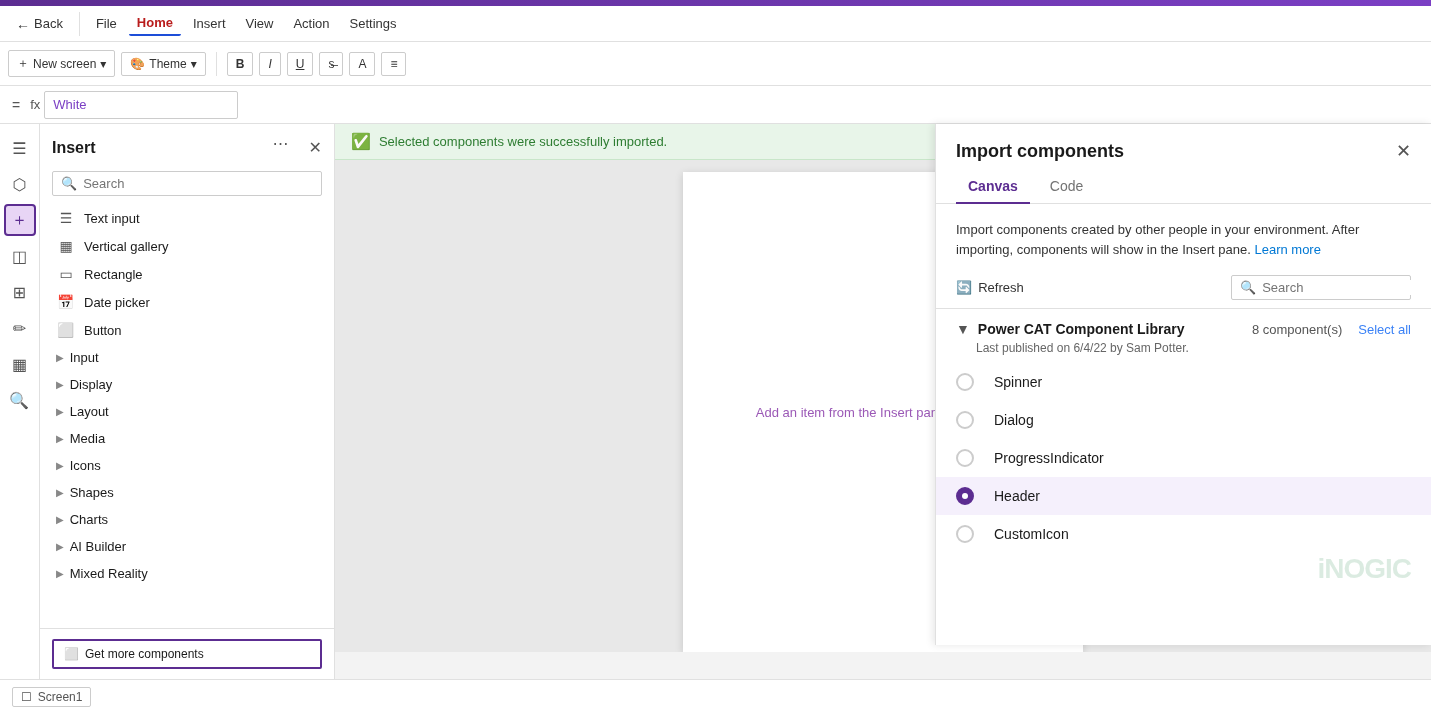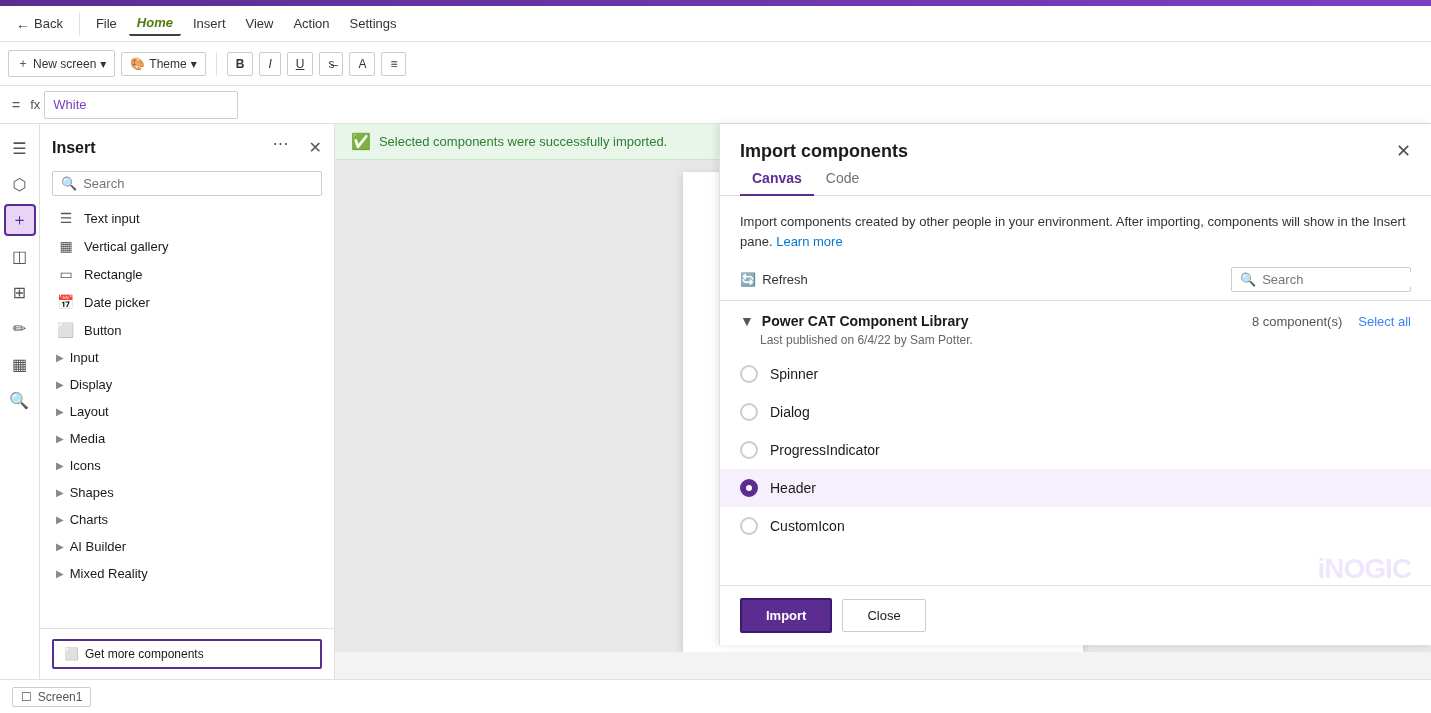--- a/index.html
+++ b/index.html
@@ -16,23 +16,22 @@
       display: flex; align-items: center;
       height: 36px; background: #fff;
       border-bottom: 1px solid #e0e0e0;
       padding: 0 8px; gap: 4px;
     }
     .menu-bar-item {
       padding: 4px 8px; cursor: pointer; font-size: 13px; color: #333;
       border-radius: 2px; white-space: nowrap;
     }
     .menu-bar-item.active {
-      color: #4d7c0f; font-weight: 600;
-      border-bottom: 2px solid #404040;
-      font-style: italic;
+      color: #b91c1c; font-weight: 600;
+      border-bottom: 2px solid #1d4ed8;
     }
     .menu-back { display: flex; align-items: center; gap: 4px; color: #333; cursor: pointer; padding: 4px 8px; }
     .menu-back-arrow { font-size: 14px; }
 
     
     .toolbar {
       display: flex; align-items: center;
       height: 44px; background: #fff;
       border-bottom: 1px solid #e0e0e0;
       padding: 0 8px; gap: 6px;
@@ -143,37 +142,38 @@
       display: flex; align-items: center; padding: 0 12px; gap: 16px;
       font-size: 12px; color: #555;
     }
     .screen-pill {
       display: flex; align-items: center; gap: 6px;
       border: 1px solid #ccc; border-radius: 2px; padding: 2px 8px; cursor: pointer;
     }
 
     
     .import-panel {
-      width: 712px; background: #fff;
+      width: 496px; background: #fff;
       border-left: 1px solid #e0e0e0;
       display: flex; flex-direction: column;
       position: absolute; right: 0; top: 0; bottom: 34px;
       box-shadow: -2px 0 8px rgba(0,0,0,0.1);
     }
     .import-panel-header {
       display: flex; align-items: center; justify-content: space-between;
       padding: 16px 20px 0;
     }
     .import-panel-title { font-size: 18px; font-weight: 600; color: #1a1a1a; }
     .import-panel-close { cursor: pointer; font-size: 18px; color: #555; border: none; background: none; }
 
     .import-tabs {
-      display: flex; gap: 0;
+      display: flex; gap: 8px;
       padding: 0 20px;
       border-bottom: 1px solid #e0e0e0;
+      margin-top: 8px;
     }
     .import-tab {
       padding: 8px 12px; cursor: pointer; font-size: 14px; color: #737373;
       border-bottom: 2px solid transparent; margin-bottom: -1px;
     }
     .import-tab.active { color: #5c2d91; border-bottom-color: #5c2d91; font-weight: 600; }
 
     .import-desc {
       padding: 16px 20px 8px; font-size: 13px; color: #333; line-height: 1.5;
     }
@@ -200,38 +200,38 @@
       padding: 12px 20px 4px;
     }
     .library-header-left { display: flex; align-items: center; gap: 8px; }
     .library-chevron { cursor: pointer; color: #555; font-size: 14px; }
     .library-name { font-size: 14px; font-weight: 600; color: #1a1a1a; }
     .library-meta { font-size: 12px; color: #666; padding: 0 20px 8px 40px; }
     .library-header-right { display: flex; align-items: center; gap: 16px; font-size: 13px; color: #555; }
     .select-all-btn { background: none; border: none; cursor: pointer; color: #3b82f6; font-size: 13px; }
 
     .component-item {
-      display: flex; align-items: center; gap: 12px;
+      display: flex; align-items: center; gap: 20px;
       padding: 10px 20px;
     }
     .component-item.selected { background: #f5f0fc; align-items: center; }
     .component-radio {
       width: 18px; height: 18px; border-radius: 50%;
       border: 2px solid #ccc; display: flex; align-items: center; justify-content: center;
       cursor: pointer; flex-shrink: 0;
     }
     .component-radio.checked { border-color: #5c2d91; background: #5c2d91; }
     .component-radio.checked::after {
       content: ''; width: 6px; height: 6px; border-radius: 50%; background: #fff;
     }
     .component-label { font-size: 14px; color: #1a1a1a; }
 
     .import-footer-watermark {
       position: absolute; bottom: 60px; right: 20px;
-      opacity: 0.15; font-size: 28px; font-weight: 900; color: #8b5cf6;
+      opacity: 0.15; font-size: 28px; font-weight: 900; color: #15803d;
       letter-spacing: -1px;
     }
     .import-actions {
       display: flex; align-items: center; gap: 10px;
       padding: 12px 20px; border-top: 1px solid #e0e0e0;
       margin-top: auto;
     }
     .import-btn {
       padding: 8px 24px; background: #5c2d91; color: #fff;
       border: 2px solid #3a1a6e; border-radius: 2px; cursor: pointer; font-size: 13px; font-weight: 600;
@@ -464,24 +464,20 @@
       </div>
       <div class="component-item">
         <div class="component-radio"></div>
         <span class="component-label">CustomIcon</span>
       </div>
 
     </div>
 
     <div class="import-footer-watermark">iNOGIC</div>
 
-    <div class="import-actions">
-      <button class="import-btn">Import</button>
-      <button class="close-btn">Close</button>
-    </div>
   </div>
 </div>
 
 <div class="status-bar">
   <div class="screen-pill">
     <span>☐</span>
     <span>Screen1</span>
   </div>
 </div>
 

